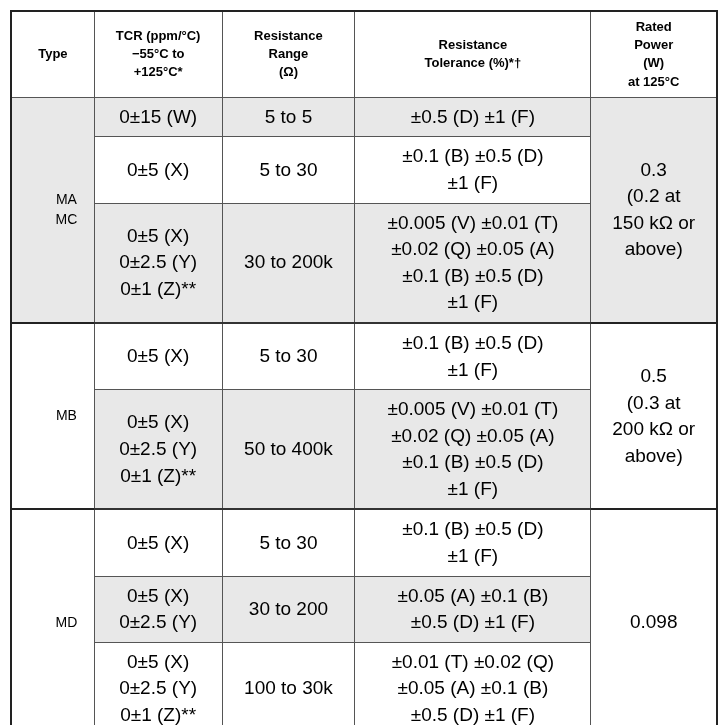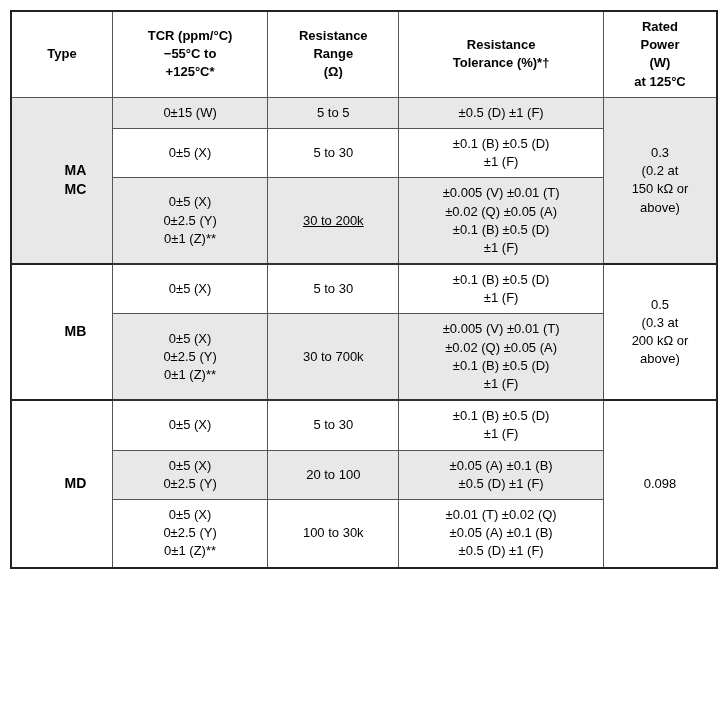--- a/index.html
+++ b/index.html
@@ -23,24 +23,24 @@
       vertical-align: middle;
       padding: 6px 8px;
       line-height: 1.4;
     }
     thead th {
       font-weight: bold;
       background: #fff;
       font-size: 13px;
     }
     tbody td {
-      font-size: 13px;
+      font-size: 19px;
     }
     .type-cell {
-      font-weight: bold;
+      font-weight: normal;
       font-size: 14px;
       padding-left: 35px;
     }
   </style>
 </head>
 <body>
 
 <table>
   <thead>
     <tr>
@@ -59,45 +59,45 @@
         <td>±0.5 (D) ±1 (F)</td>
         <td rowspan="3">0.3<br>(0.2 at<br>150 kΩ or<br>above)</td>
       </tr>
       <tr>
         <td>0±5 (X)</td>
         <td>5 to 30</td>
         <td>±0.1 (B) ±0.5 (D)<br>±1 (F)</td>
       </tr>
       <tr style="background: rgb(232, 232, 232); border-bottom: 2px solid rgb(34, 34, 34);">
         <td style="border-bottom: 2px solid rgb(51, 51, 51);">0±5 (X)<br>0±2.5 (Y)<br>0±1 (Z)**</td>
-        <td style="border-bottom: 2px solid rgb(51, 51, 51); text-decoration: underline;">30 to 200k</td>
+        <td style="border-bottom: 2px solid rgb(51, 51, 51);">30 to 200k</td>
         <td style="border-bottom: 2px solid rgb(51, 51, 51);">±0.005 (V) ±0.01 (T)<br>±0.02 (Q) ±0.05 (A)<br>±0.1 (B) ±0.5 (D)<br>±1 (F)</td>
       </tr>
       <tr>
         <td rowspan="2" class="type-cell">MB</td>
         <td>0±5 (X)</td>
         <td>5 to 30</td>
         <td>±0.1 (B) ±0.5 (D)<br>±1 (F)</td>
         <td rowspan="2">0.5<br>(0.3 at<br>200 kΩ or<br>above)</td>
       </tr>
       <tr style="background: rgb(232, 232, 232); border-bottom: 2px solid rgb(34, 34, 34);">
         <td style="border-bottom: 2px solid rgb(51, 51, 51);">0±5 (X)<br>0±2.5 (Y)<br>0±1 (Z)**</td>
-        <td style="border-bottom: 2px solid rgb(51, 51, 51);">30 to 700k</td>
+        <td style="border-bottom: 2px solid rgb(51, 51, 51);">50 to 400k</td>
         <td style="border-bottom: 2px solid rgb(51, 51, 51);">±0.005 (V) ±0.01 (T)<br>±0.02 (Q) ±0.05 (A)<br>±0.1 (B) ±0.5 (D)<br>±1 (F)</td>
       </tr>
       <tr>
         <td rowspan="3" class="type-cell">MD</td>
         <td>0±5 (X)</td>
         <td>5 to 30</td>
         <td>±0.1 (B) ±0.5 (D)<br>±1 (F)</td>
         <td rowspan="3">0.098</td>
       </tr>
       <tr style="background: rgb(232, 232, 232);">
         <td>0±5 (X)<br>0±2.5 (Y)</td>
-        <td>20 to 100</td>
+        <td>30 to 200</td>
         <td>±0.05 (A) ±0.1 (B)<br>±0.5 (D) ±1 (F)</td>
       </tr>
       <tr>
         <td>0±5 (X)<br>0±2.5 (Y)<br>0±1 (Z)**</td>
         <td>100 to 30k</td>
         <td>±0.01 (T) ±0.02 (Q)<br>±0.05 (A) ±0.1 (B)<br>±0.5 (D) ±1 (F)</td>
       </tr>
     </tbody>
 </table>
 

